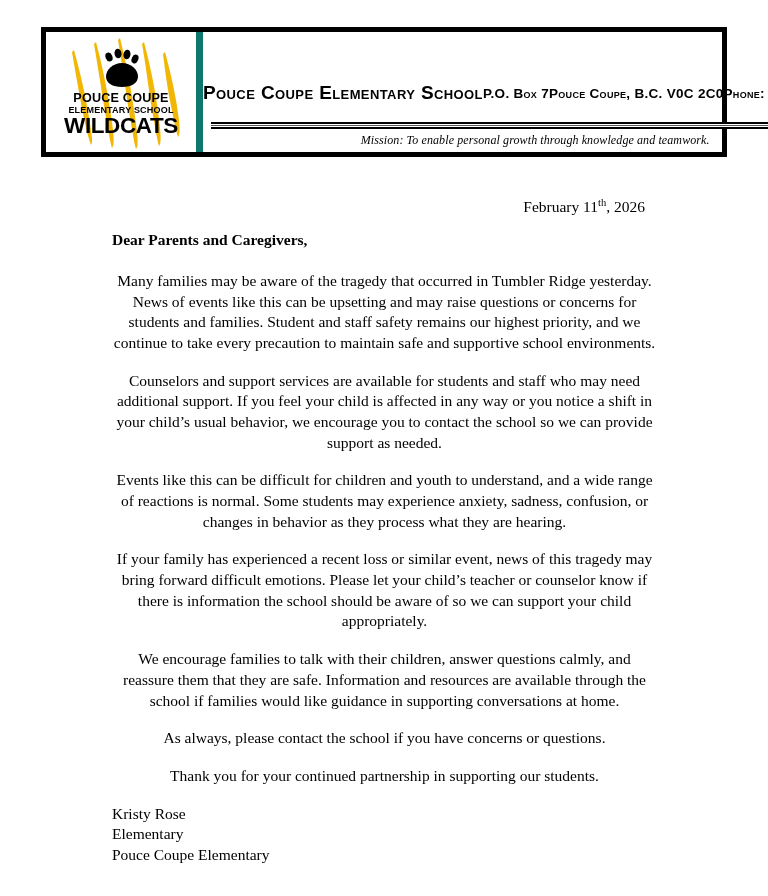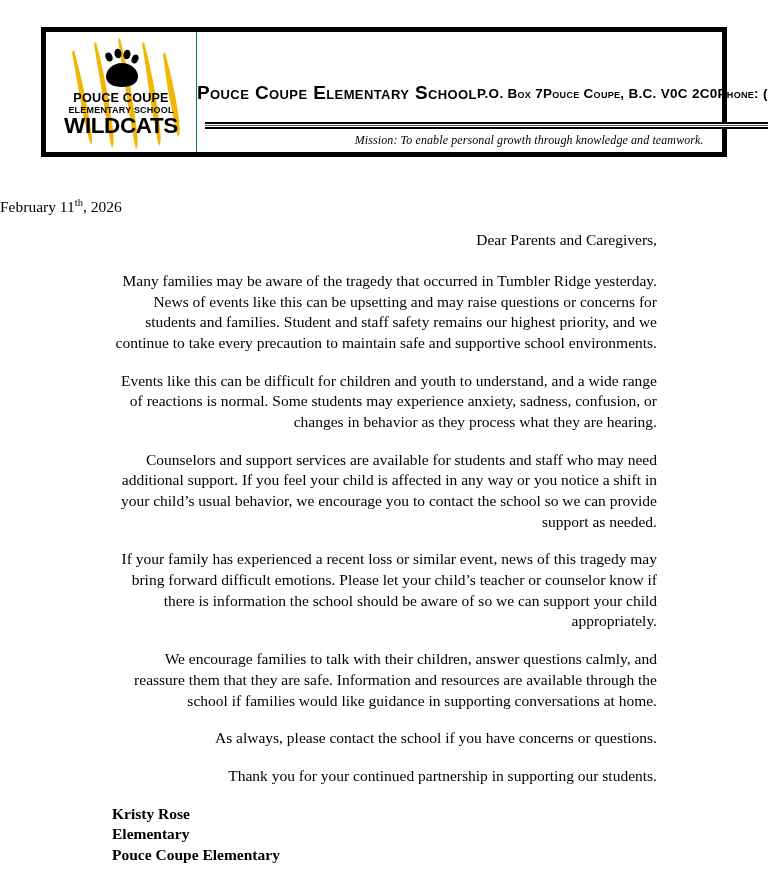--- a/index.html
+++ b/index.html
@@ -41,21 +41,21 @@
     display: flex;
     flex-direction: row;
     align-items: stretch;
   }
 
   
   .logo-cell {
     width: 150px;
     flex: 0 0 150px;
     position: relative;
-    border-right: 1px solid #0f766e;
+    border-right: 7px solid #0f766e;
     overflow: hidden;
   }
 
   .logo-svg {
     position: absolute;
     left: 0;
     top: 0;
     width: 150px;
     height: 120px;
     display: block;
@@ -124,61 +124,60 @@
     white-space: nowrap;
     font-style: italic;
   }
 
   
   .date-line {
     position: absolute;
     left: 0;
     top: 197px;
     width: 645px;
+    text-align: right;
     font-size: 15.5px;
   }
   .date-line sup {
     font-size: 0.68em;
     vertical-align: super;
   }
 
   .letter-body {
     position: absolute;
     left: 112px;
     top: 230px;
     width: 545px;
   }
 
   .salutation {
-    font-weight: normal;
+    font-weight: bold;
     font-size: 15.5px;
     margin: 0 0 21px 0;
     line-height: 1.28;
-    text-align: right;
   }
 
   .para {
     font-size: 15.5px;
     line-height: 1.335;
     margin: 0 0 17px 0;
-    text-align: right;
+    text-align: center;
   }
 
   .para.short {
     margin-bottom: 17px;
   }
 
   .sig-block {
     font-size: 15.5px;
     line-height: 1.335;
     margin: 0;
   }
   .sig-line {
     margin: 0;
-    font-weight: bold;
   }
 </style>
 </head>
 <body>
 
 <div class="page">
 
   <div class="letterhead">
     <div class="letterhead-inner">
 
@@ -226,22 +225,22 @@
     </div>
   </div>
 
   <div class="date-line"><span>February 11</span><sup>th</sup><span>, 2026</span></div>
 
   <div class="letter-body">
 
     <p class="salutation">Dear Parents and Caregivers,</p>
 
     <p class="para">Many families may be aware of the tragedy that occurred in Tumbler Ridge yesterday. News of events like this can be upsetting and may raise questions or concerns for students and families. Student and staff safety remains our highest priority, and we continue to take every precaution to maintain safe and supportive school environments.</p>
+    <p class="para">Counselors and support services are available for students and staff who may need additional support. If you feel your child is affected in any way or you notice a shift in your child’s usual behavior, we encourage you to contact the school so we can provide support as needed.</p>
     <p class="para">Events like this can be difficult for children and youth to understand, and a wide range of reactions is normal. Some students may experience anxiety, sadness, confusion, or changes in behavior as they process what they are hearing.</p>
-    <p class="para">Counselors and support services are available for students and staff who may need additional support. If you feel your child is affected in any way or you notice a shift in your child’s usual behavior, we encourage you to contact the school so we can provide support as needed.</p>
     <p class="para">If your family has experienced a recent loss or similar event, news of this tragedy may bring forward difficult emotions. Please let your child’s teacher or counselor know if there is information the school should be aware of so we can support your child appropriately.</p>
     <p class="para">We encourage families to talk with their children, answer questions calmly, and reassure them that they are safe. Information and resources are available through the school if families would like guidance in supporting conversations at home.</p>
     <p class="para short">As always, please contact the school if you have concerns or questions.</p>
     <p class="para short">Thank you for your continued partnership in supporting our students.</p>
 
 
     <div class="sig-block">
       <p class="sig-line">Kristy Rose</p>
       <p class="sig-line">Elementary</p>
       <p class="sig-line">Pouce Coupe Elementary</p>

